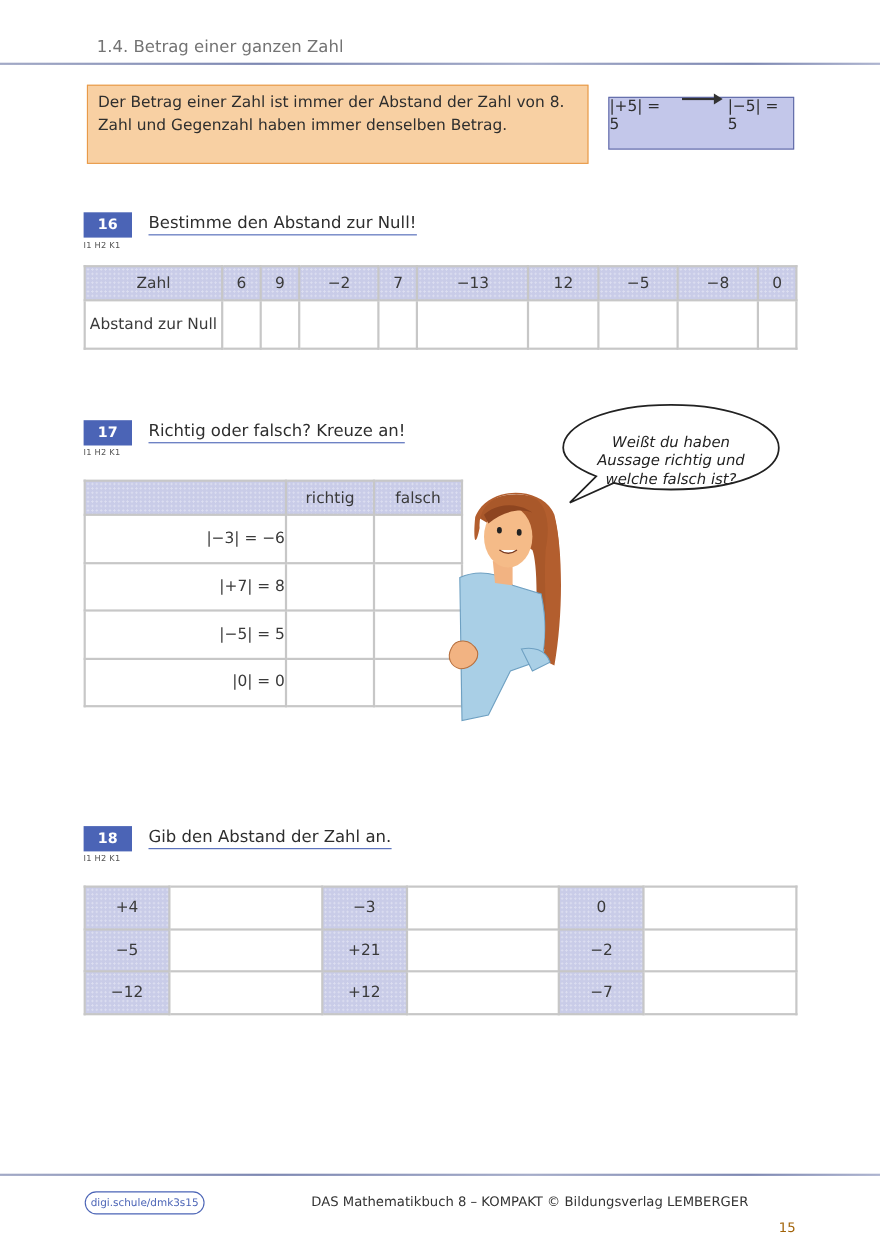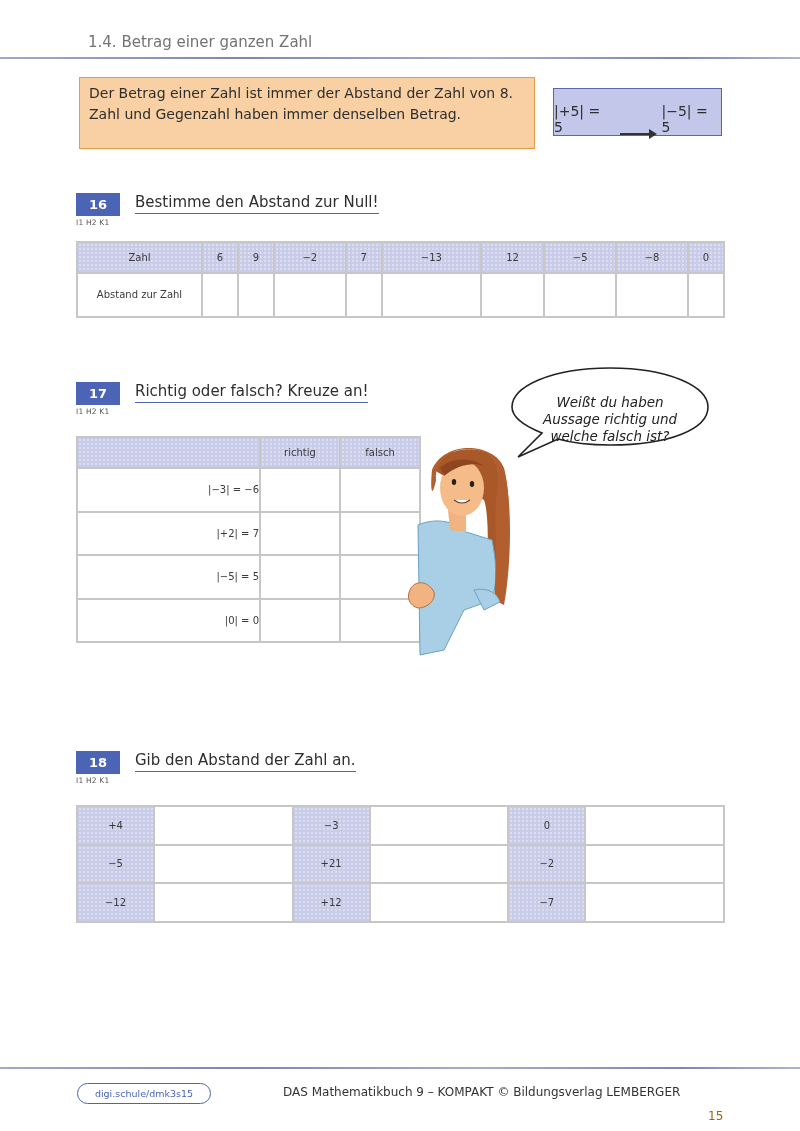--- a/index.html
+++ b/index.html
@@ -10,38 +10,38 @@
   .rule { position: absolute; left: 0; width: 800px; height: 2px;
           background: linear-gradient(90deg, #8b94b8, #5d6a9f 30%, #8f98bc 60%, #5d6a9f 85%, #9aa2c4); opacity: .8; }
   .rule.top { top: 57px; }
   .rule.bottom { top: 1067px; }
 
   .rule-box { position: absolute; left: 79px; top: 77px; width: 456px; height: 72px;
               background: #f8d0a3; border: 1.5px solid #e89a48; padding: 5px 9px;
               font-size: 14px; line-height: 21px; color: #2e2e2e; }
   .example-box { position: absolute; left: 553px; top: 88px; width: 169px; height: 48px;
                  background: #c3c7ea; border: 1.5px solid #5c67a6;
-                 display: flex; align-items: flex-end; justify-content: center; gap: 4px;
+                 display: flex; align-items: flex-start; justify-content: center; gap: 4px;
                  font-size: 14px; color: #2e2e2e; }
   .arrow { display: inline-block; position: relative; width: 36px; height: 2px; background: #333; margin: 0 2px; top: 0; }
   .arrow::after { content: ""; position: absolute; right: -2px; top: -4px; border-left: 8px solid #333;
                   border-top: 5px solid transparent; border-bottom: 5px solid transparent; }
 
   .task-num { position: absolute; width: 44px; height: 23px; background: #4b64b6; color: #fff;
               font-weight: bold; font-size: 13px; display: flex; align-items: center; justify-content: center; }
   .task-codes { position: absolute; font-size: 7.5px; color: #555; letter-spacing: .2px; }
   .task-title { position: absolute; font-size: 15px; color: #2e2e2e; padding-bottom: 2px;
                 border-bottom: 1.5px solid #4b64b6; }
 
   .shade { background-color: #c9cce8;
            background-image: radial-gradient(rgba(255,255,255,.35) 1px, transparent 1px);
            background-size: 4px 4px; }
 
   table { border-collapse: collapse; position: absolute; }
-  td { border: 2px solid #c7c7c7; font-size: 10px; color: #3a3a3a; }
+  td { border: 2px solid #c7c7c7; font-size: 14px; color: #3a3a3a; }
 
   .t16 { left: 76px; top: 241px; width: 649px; }
   .t16 td { text-align: center; }
   .t16 tr.r1 td { height: 31px; }
   .t16 tr.r2 td { height: 44px; background: #fff; }
   .t16 td.lbl { width: 125px; line-height: 20px; }
 
   .t17 { left: 76px; top: 436px; width: 345px; }
   .t17 tr.head td { height: 31px; text-align: center; }
   .t17 tr.row td { height: 43.5px; background: #fff; }
@@ -52,21 +52,21 @@
   .t18 td { height: 38.5px; }
   .t18 td.num { width: 77px; text-align: center; }
   .t18 td.ans { background: #fff; }
 
   .bubble { position: absolute; left: 510px; top: 365px; width: 200px; height: 95px; }
   .bubble-text { position: absolute; left: 510px; top: 394px; width: 200px; text-align: center;
                  font-family: "DejaVu Sans", sans-serif; font-style: italic; font-size: 13.5px; line-height: 17px; color: #222; }
 
   .girl { position: absolute; left: 404px; top: 440px; width: 120px; height: 220px; }
 
-  .footer-link { position: absolute; left: 77px; top: 1083px; width: 134px; height: 21px; border: 1.5px solid #4b64b6;
+  .footer-link { position: absolute; left: 77px; top: 1083px; width: 109px; height: 21px; border: 1.5px solid #4b64b6;
                  border-radius: 11px; font-size: 9.5px; color: #4b64b6; display: flex; align-items: center; justify-content: center; }
   .footer-text { position: absolute; left: 283px; top: 1085px; font-size: 12px; color: #333; }
   .page-num { position: absolute; left: 708px; top: 1085px; font-size: 12px; color: #a16207; margin-top: 24px; }
 </style>
 </head>
 <body>
 
 <div class="header-title">1.4. Betrag einer ganzen Zahl</div>
 <div class="rule top"></div>
 
@@ -93,21 +93,21 @@
     <td class="shade">9</td>
     <td class="shade">−2</td>
     <td class="shade">7</td>
     <td class="shade">−13</td>
     <td class="shade">12</td>
     <td class="shade">−5</td>
     <td class="shade">−8</td>
     <td class="shade">0</td>
   </tr>
   <tr class="r2">
-    <td class="lbl shade">Abstand zur Zahl</td>
+    <td class="lbl shade">Abstand zur Null</td>
     <td></td>
     <td></td>
     <td></td>
     <td></td>
     <td></td>
     <td></td>
     <td></td>
     <td></td>
     <td></td>
   </tr>
@@ -124,21 +124,21 @@
     <td class="stmt shade"></td>
     <td class="c shade">richtig</td>
     <td class="c shade">falsch</td>
   </tr>
   <tr class="row">
     <td class="stmt">|−3| = −6</td>
     <td class="c"></td>
     <td class="c"></td>
   </tr>
   <tr class="row">
-    <td class="stmt">|+2| = 7</td>
+    <td class="stmt">|+7| = 8</td>
     <td class="c"></td>
     <td class="c"></td>
   </tr>
   <tr class="row">
     <td class="stmt">|−5| = 5</td>
     <td class="c"></td>
     <td class="c"></td>
   </tr>
   <tr class="row">
     <td class="stmt">|0| = 0</td>
@@ -207,14 +207,14 @@
     <td class="num shade">+12</td>
     <td class="ans"></td>
     <td class="num shade">−7</td>
     <td class="ans"></td>
   </tr>
 </tbody>
   </table>
 
 <div class="rule bottom"></div>
 <div class="footer-link">digi.schule/dmk3s15</div>
-<div class="footer-text">DAS Mathematikbuch 9 – KOMPAKT © Bildungsverlag LEMBERGER</div>
+<div class="footer-text">DAS Mathematikbuch 8 – KOMPAKT © Bildungsverlag LEMBERGER</div>
 <div class="page-num">15</div>
 
 </body></html>

